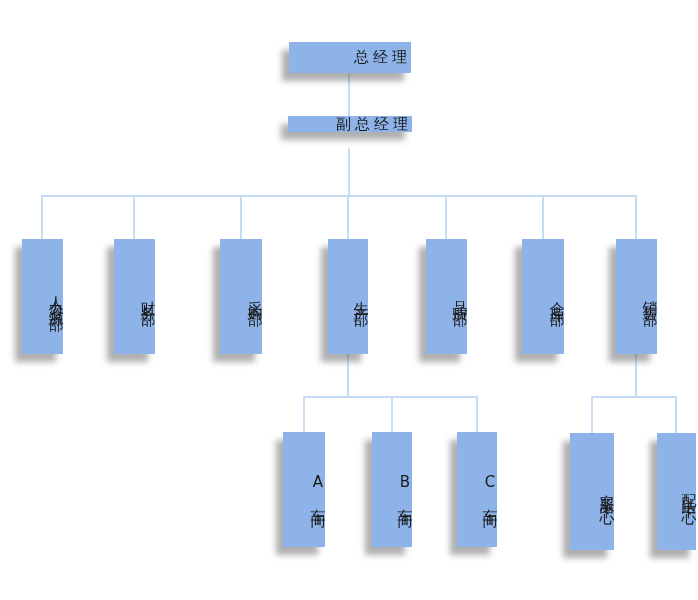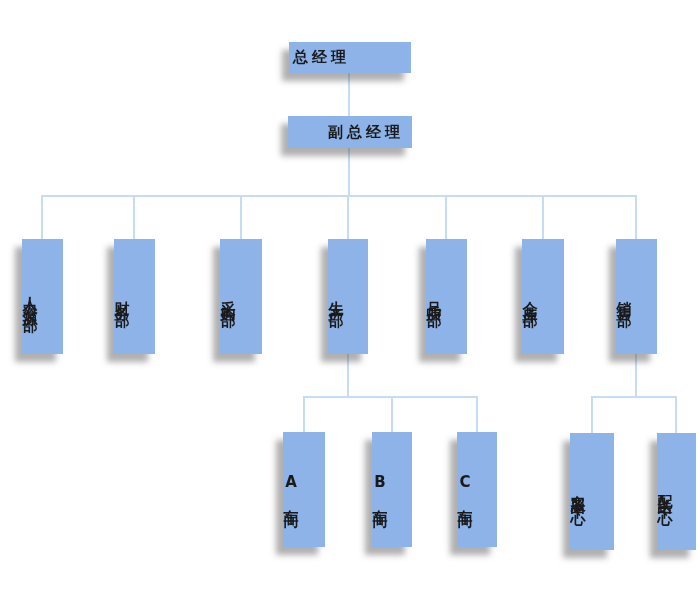--- a/index.html
+++ b/index.html
@@ -18,24 +18,23 @@
   .cline {
     position: absolute;
     background: var(--line, #c5dcf3);
   }
   .node {
     position: absolute;
     background: var(--fill, #8db3e8);
     box-shadow: -7px 8px 6px rgba(80, 80, 80, 0.45);
     display: flex;
     align-items: center;
-    justify-content: flex-start;
+    justify-content: flex-end;
     color: var(--text, #1a1a1a);
     box-sizing: border-box;
-    font-weight: bold;
   }
   .hnode span {
     font-size: 15px;
     letter-spacing: 4px;
     text-indent: 4px;
     white-space: nowrap;
   }
   .vnode span {
     writing-mode: vertical-rl;
     text-orientation: upright;
@@ -66,21 +65,21 @@
   <div class="cline" style="left:476px;top:396px;width:2px;height:36px;"></div>
   <div class="cline" style="left:635px;top:354px;width:2px;height:43px;"></div>
   <div class="cline" style="left:591px;top:396px;width:86px;height:2px;"></div>
   <div class="cline" style="left:591px;top:396px;width:2px;height:37px;"></div>
   <div class="cline" style="left:675px;top:396px;width:2px;height:37px;"></div>
 
   <div class="node hnode" style="left:289px;top:42px;width:122px;height:31px;">
     <span>总经理</span>
   </div>
 
-  <div class="node hnode" style="left:288px;top:116px;width:124px;height:32px;padding-left:36px;">
+  <div class="node hnode" style="left:288px;top:116px;width:124px;height:16px;padding-left:36px;">
     <span>副总经理</span>
   </div>
 
   <div class="node vnode" style="left:22px;top:239px;width:41px;height:115px;">
     <span>人力资源部</span>
   </div>
   <div class="node vnode" style="left:114px;top:239px;width:41px;height:115px;">
     <span>财务部</span>
   </div>
   <div class="node vnode" style="left:220px;top:239px;width:42px;height:115px;">

